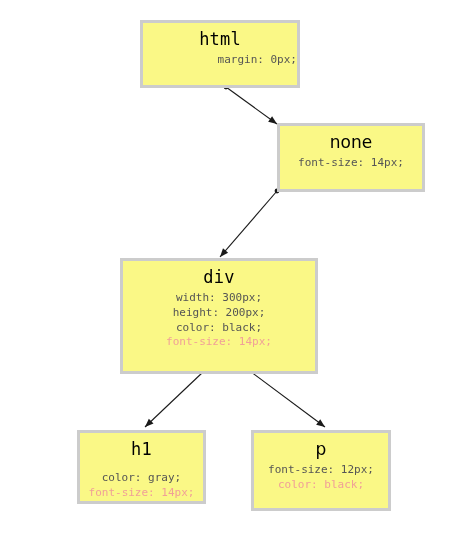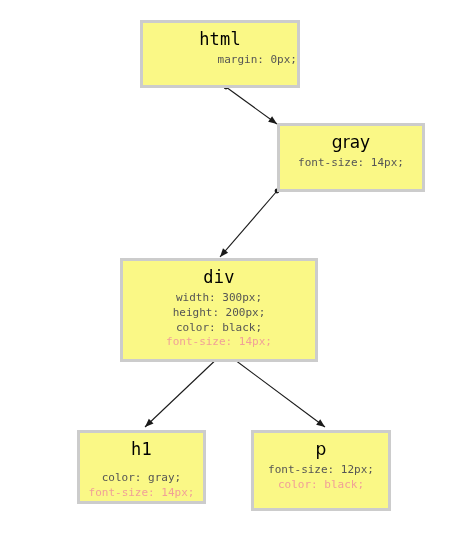--- a/index.html
+++ b/index.html
@@ -91,26 +91,26 @@
     </svg>
 
   <div id="node-layer">
       <div class="node" style="left: 140px; top: 20px; width: 160px; height: 68px; background: rgb(250, 248, 134); border-color: rgb(204, 204, 204);">
         <div class="node-title">html</div>
         <div class="props">
           <div class="prop" style="color: rgb(85, 85, 85); text-align: right;">margin: 0px;</div>
         </div>
       </div>
       <div class="node" style="left: 277px; top: 123px; width: 148px; height: 69px; background: rgb(250, 248, 134); border-color: rgb(204, 204, 204);">
-        <div class="node-title sans">gray</div>
+        <div class="node-title sans">none</div>
         <div class="props">
           <div class="prop" style="color: rgb(85, 85, 85);">font-size: 14px;</div>
         </div>
       </div>
-      <div class="node" style="left: 120px; top: 258px; width: 198px; height: 104px; background: rgb(250, 248, 134); border-color: rgb(204, 204, 204);">
+      <div class="node" style="left: 120px; top: 258px; width: 198px; height: 116px; background: rgb(250, 248, 134); border-color: rgb(204, 204, 204);">
         <div class="node-title">div</div>
         <div class="props">
           <div class="prop" style="color: rgb(85, 85, 85);">width: 300px;</div>
           <div class="prop" style="color: rgb(85, 85, 85);">height: 200px;</div>
           <div class="prop" style="color: rgb(85, 85, 85);">color: black;</div>
           <div class="prop muted" style="color: rgb(240, 160, 152);">font-size: 14px;</div>
         </div>
       </div>
       <div class="node" style="left: 77px; top: 430px; width: 129px; height: 74px; background: rgb(250, 248, 134); border-color: rgb(204, 204, 204);">
         <div class="node-title">h1</div>

